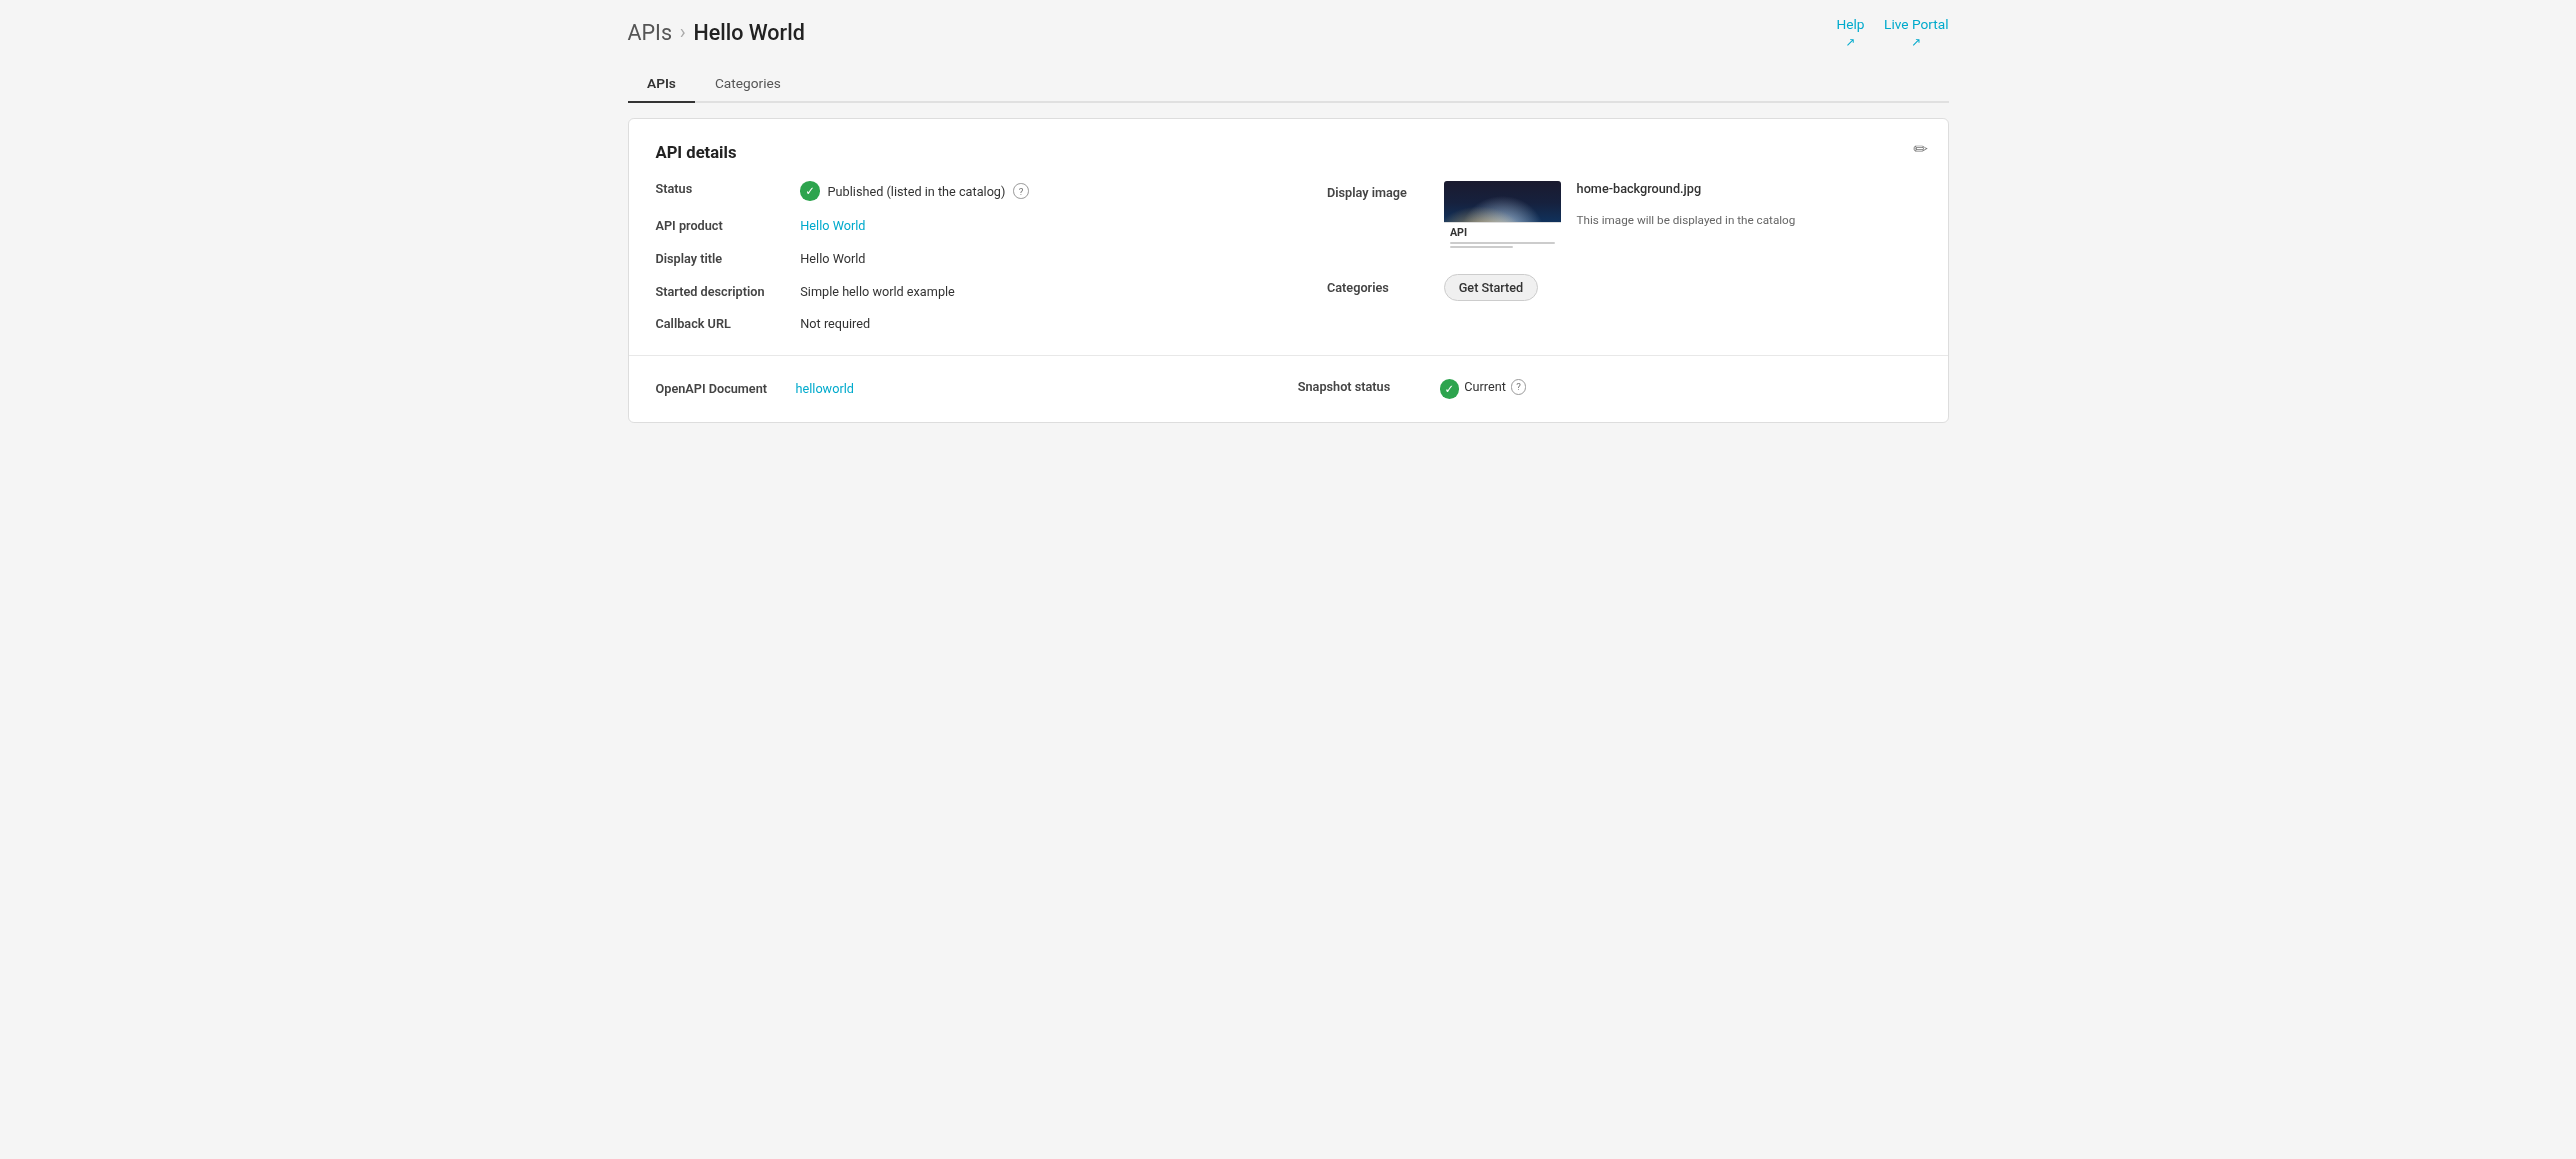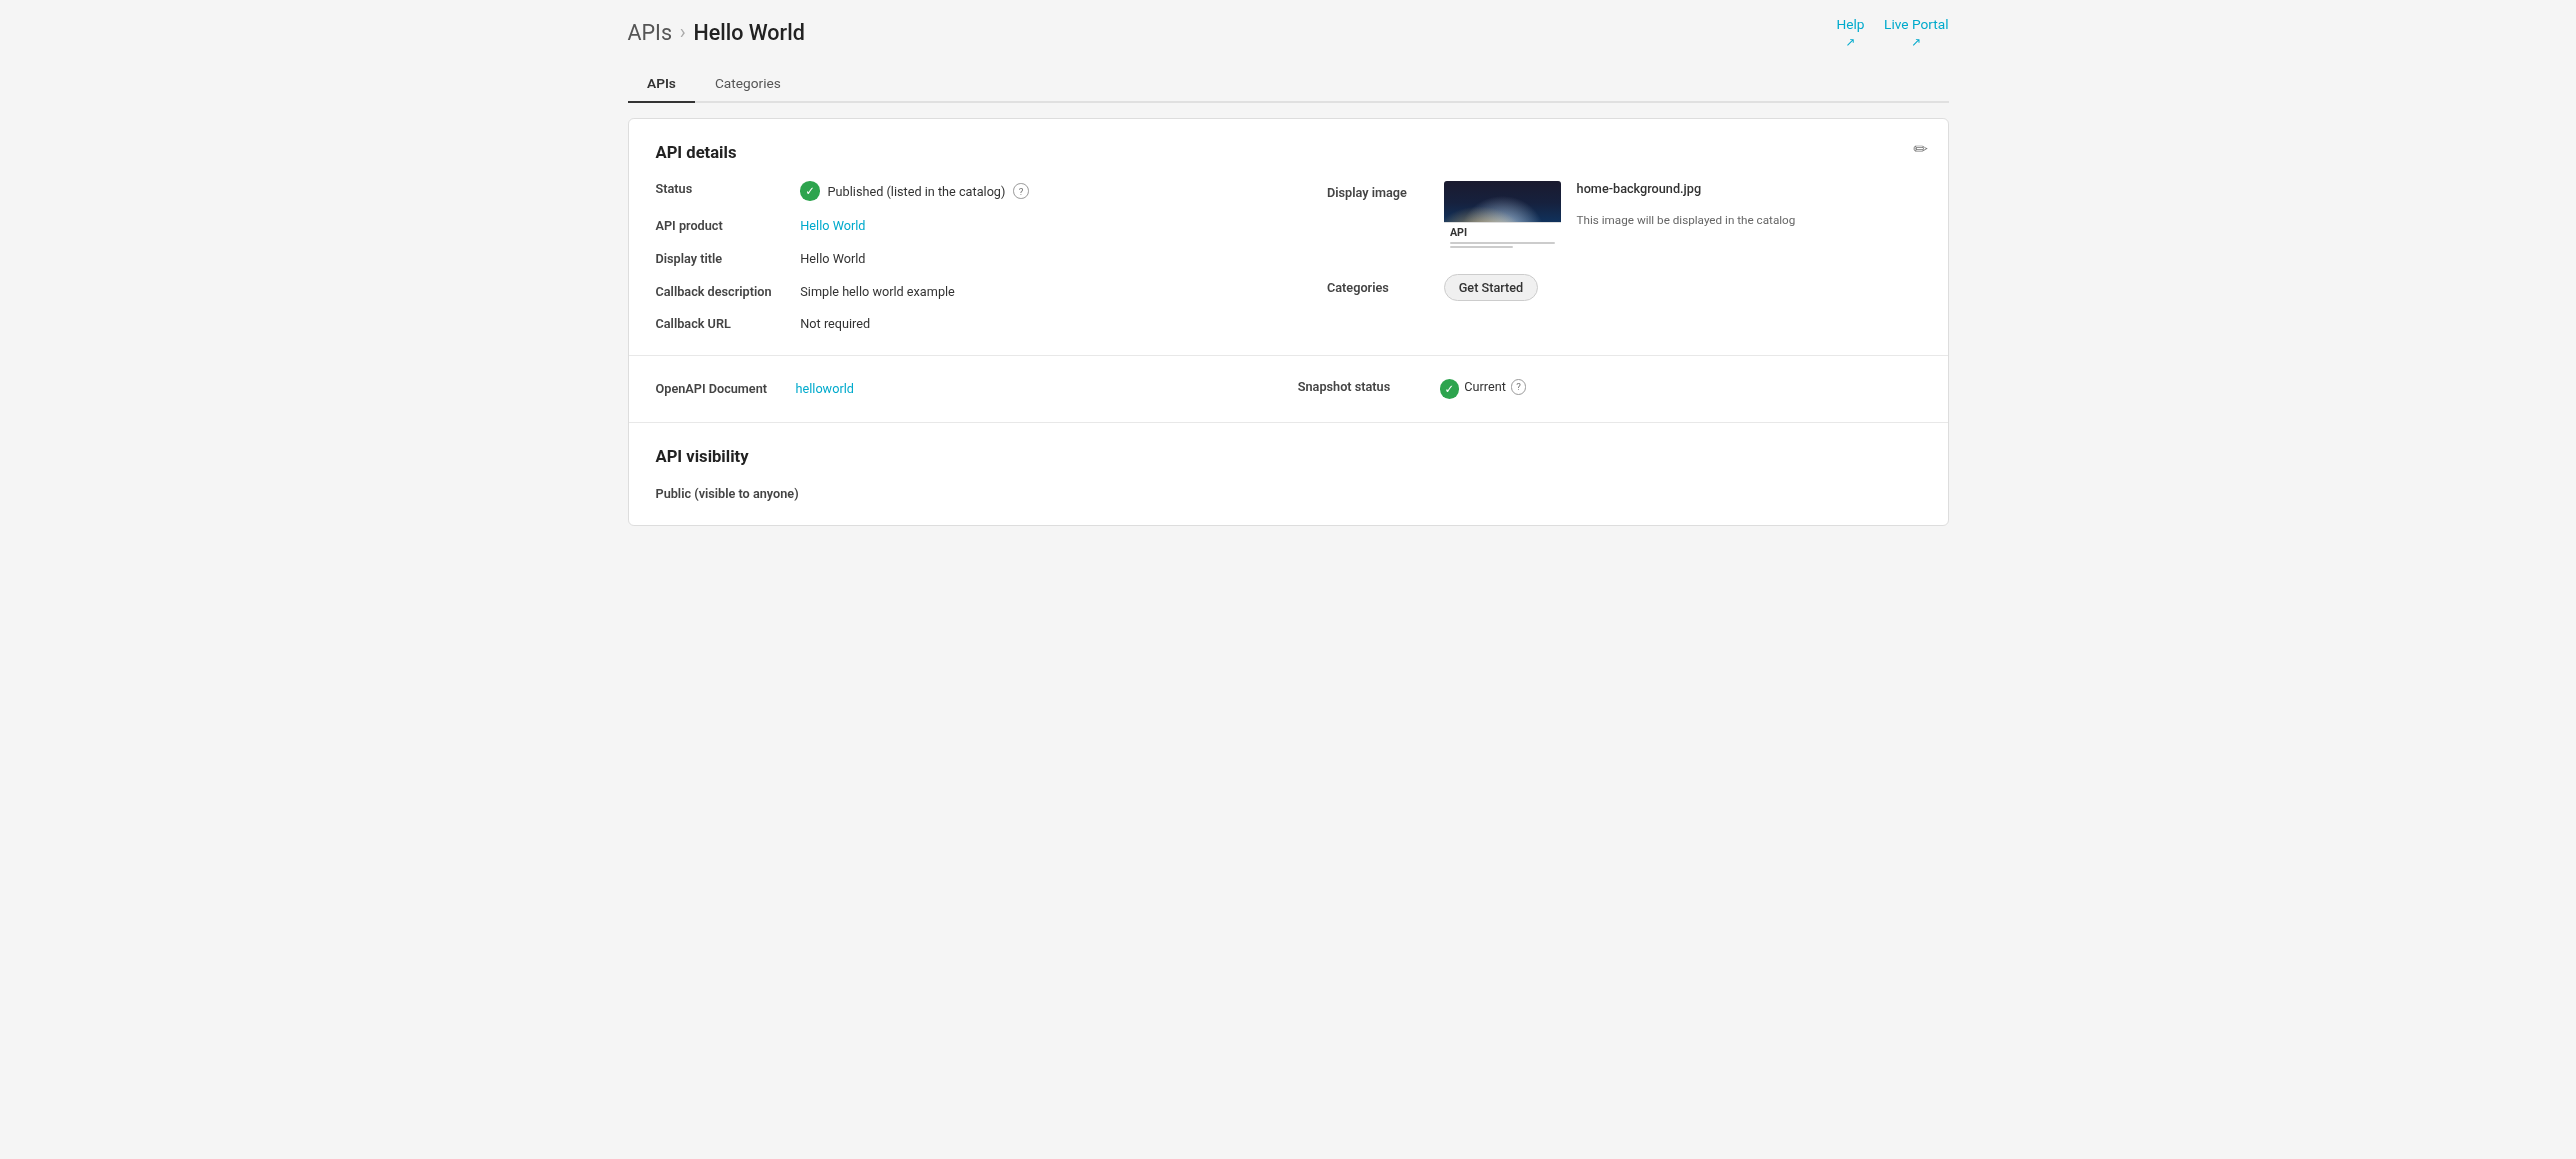--- a/index.html
+++ b/index.html
@@ -365,21 +365,21 @@
             <span class="detail-label">API product</span>
             <a class="detail-value link">Hello World</a>
           </div>
 
           <div class="detail-row">
             <span class="detail-label">Display title</span>
             <span class="detail-value">Hello World</span>
           </div>
 
           <div class="detail-row">
-            <span class="detail-label">Callback description</span>
+            <span class="detail-label">Started description</span>
             <span class="detail-value">Simple hello world example</span>
           </div>
 
           <div class="detail-row">
             <span class="detail-label">Callback URL</span>
             <span class="detail-value">Not required</span>
           </div>
         </div>
 
         <div class="details-right">
@@ -422,20 +422,16 @@
         </div>
         <div class="doc-right">
           <span class="detail-label">Snapshot status</span>
           <span class="check-icon">✓</span>
           <span class="detail-value">Current</span>
           <span class="help-icon">?</span>
         </div>
       </div>
     </div>
 
-    <div class="card-section">
-      <div class="section-title">API visibility</div>
-      <span class="visibility-value">Public (visible to anyone)</span>
-    </div>
 
   </div>
 </div>
 
 
 </body></html>

